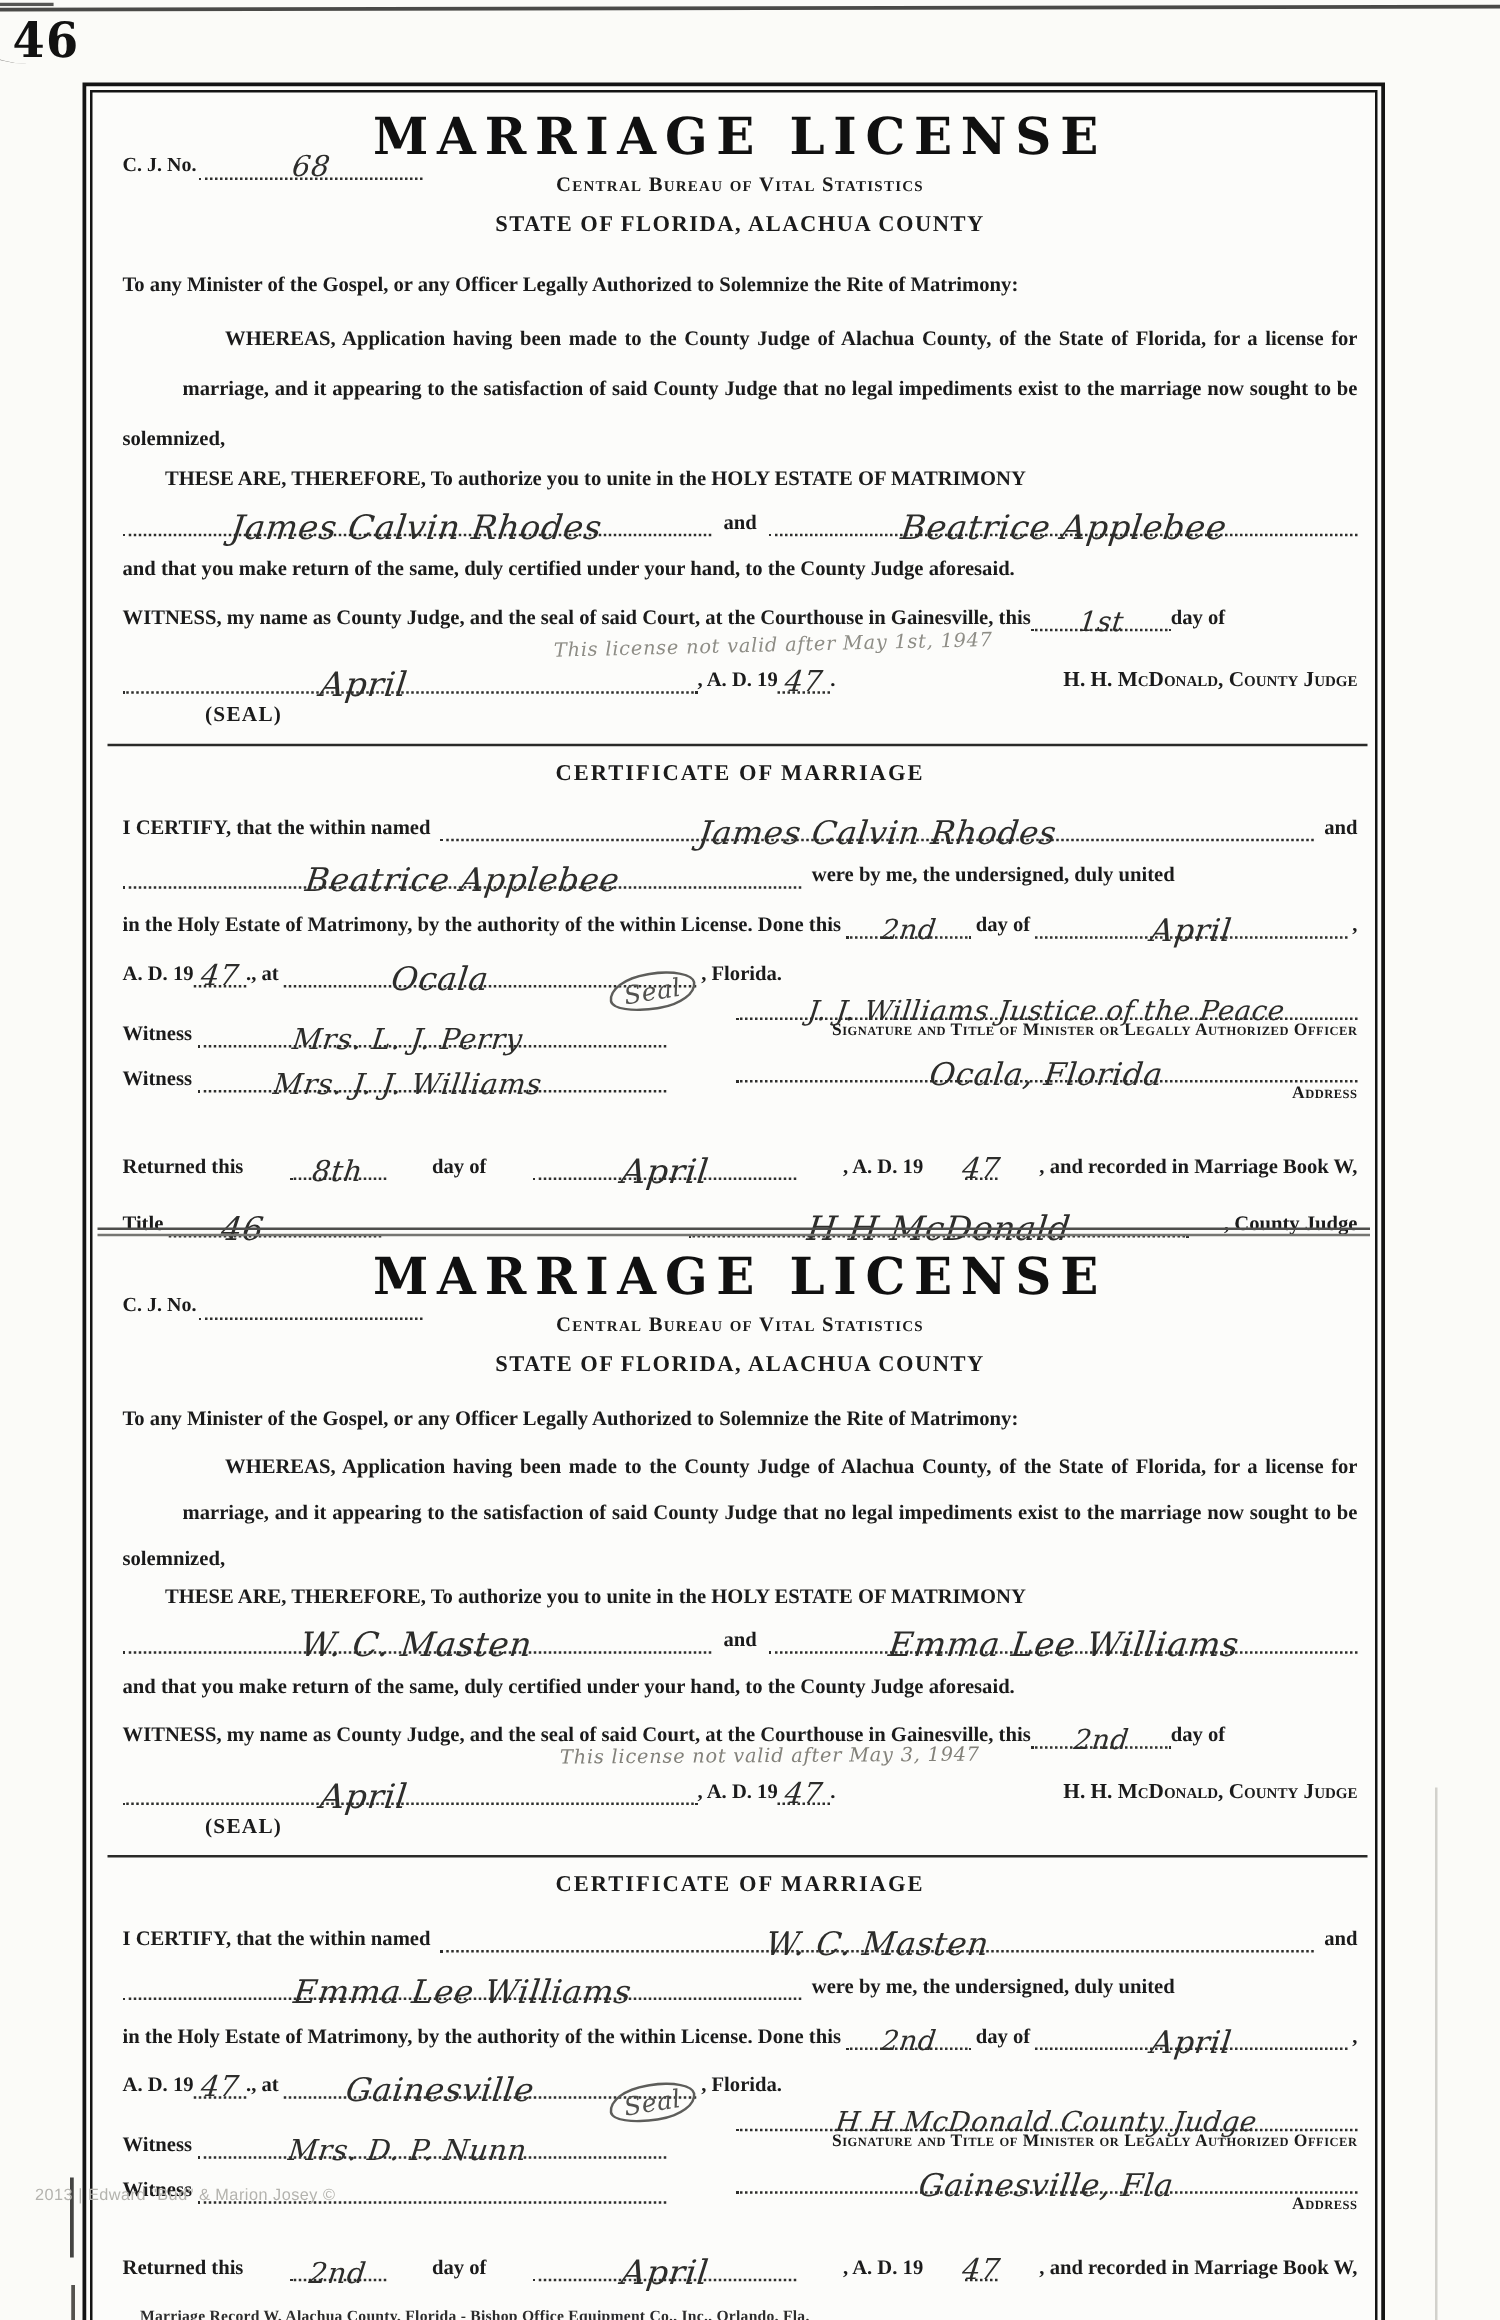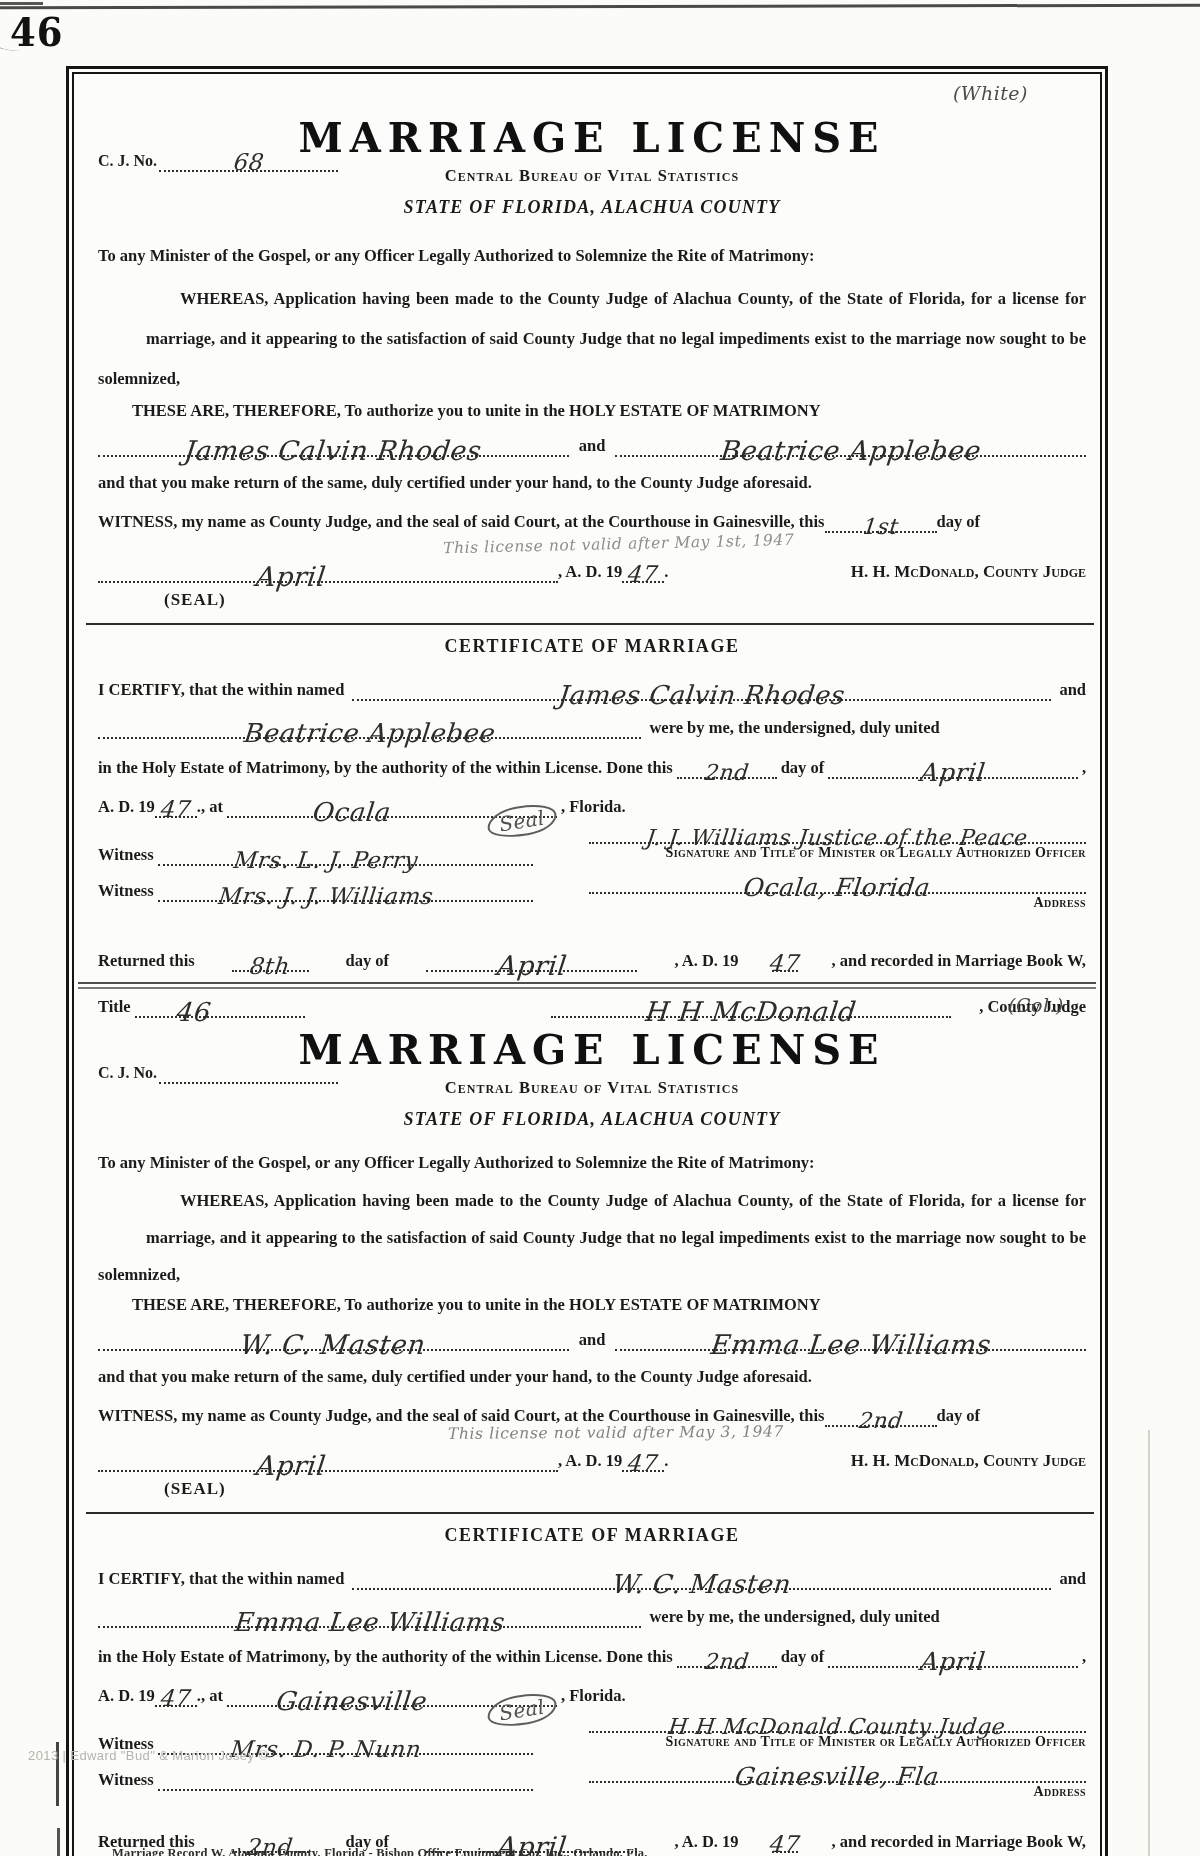--- a/index.html
+++ b/index.html
@@ -55,21 +55,21 @@
     position:absolute;bottom:-7px;left:50%;
     transform:translateX(-50%) skewX(-7deg);
     white-space:nowrap;font-size:24px;
   }
   .cj-fill > .hand{font-size:23px;bottom:-3px;}
   .title{
     margin:10px 0 0 0;font-family:"DejaVu Serif", serif;font-weight:700;
     font-size:40px;line-height:44px;letter-spacing:7px;color:#101010;transform:scaleY(1.02);
   }
   .bureau{margin-top:5px;font-variant:small-caps;font-size:16.5px;letter-spacing:1px;}
-  .state{margin-top:8px;font-size:18px;letter-spacing:1.2px;line-height:24px;font-style:italic;}
+  .state{margin-top:8px;font-size:18px;letter-spacing:1.2px;line-height:24px;}
   .salutation{margin:26px 0 0 0;font-size:16.5px;}
   .form-2 .salutation{margin-top:21px;}
   .whereas{margin-top:12px;}
   .form-2 .whereas{margin-top:8px;}
   .jline{line-height:40px;text-align:justify;text-align-last:justify;margin-left:48px;}
   .form-2 .jline{line-height:37px;}
   .pline{line-height:40px;}
   .form-2 .pline{line-height:37px;}
   .indent{text-indent:34px;}
   .these-are{margin:0;line-height:24px;text-indent:34px;}
@@ -154,21 +154,20 @@
 <div class="scan-left-mark2"></div>
 
 <div class="page-number">46</div>
 <div class="watermark">2013 | Edward "Bud" &amp; Marion Josey ©</div>
 <div class="fineprint">Marriage Record W, Alachua County, Florida - Bishop Office Equipment Co., Inc., Orlando, Fla.</div>
 
 <div class="doc">
   <div class="doc-inner">
 
     <section class="form form-1">
-      <div class="corner-note hand pencil">(White)</div>
 
       <header class="form-header">
         <div class="cj-row">
           <span class="cj-label">C. J. No.</span>
           <span class="fill cj-fill">
               <span class="hand">68</span>
             </span>
         </div>
         <h1 class="title">MARRIAGE LICENSE</h1>
         <div class="bureau">Central Bureau of Vital Statistics</div>
@@ -315,21 +314,20 @@
         <span class="fill judge-sig-fill">
             <span class="hand">H H McDonald</span>
           </span>
         <span class="county-suffix">, County Judge</span>
       </div>
     </section>
 
     <div class="form-split"></div>
 
     <section class="form form-2">
-      <div class="corner-note hand pencil">(Col.)</div>
 
       <header class="form-header">
         <div class="cj-row">
           <span class="cj-label">C. J. No.</span>
           <span class="fill cj-fill">
               <span class="hand"></span>
             </span>
         </div>
         <h1 class="title">MARRIAGE LICENSE</h1>
         <div class="bureau">Central Bureau of Vital Statistics</div>

